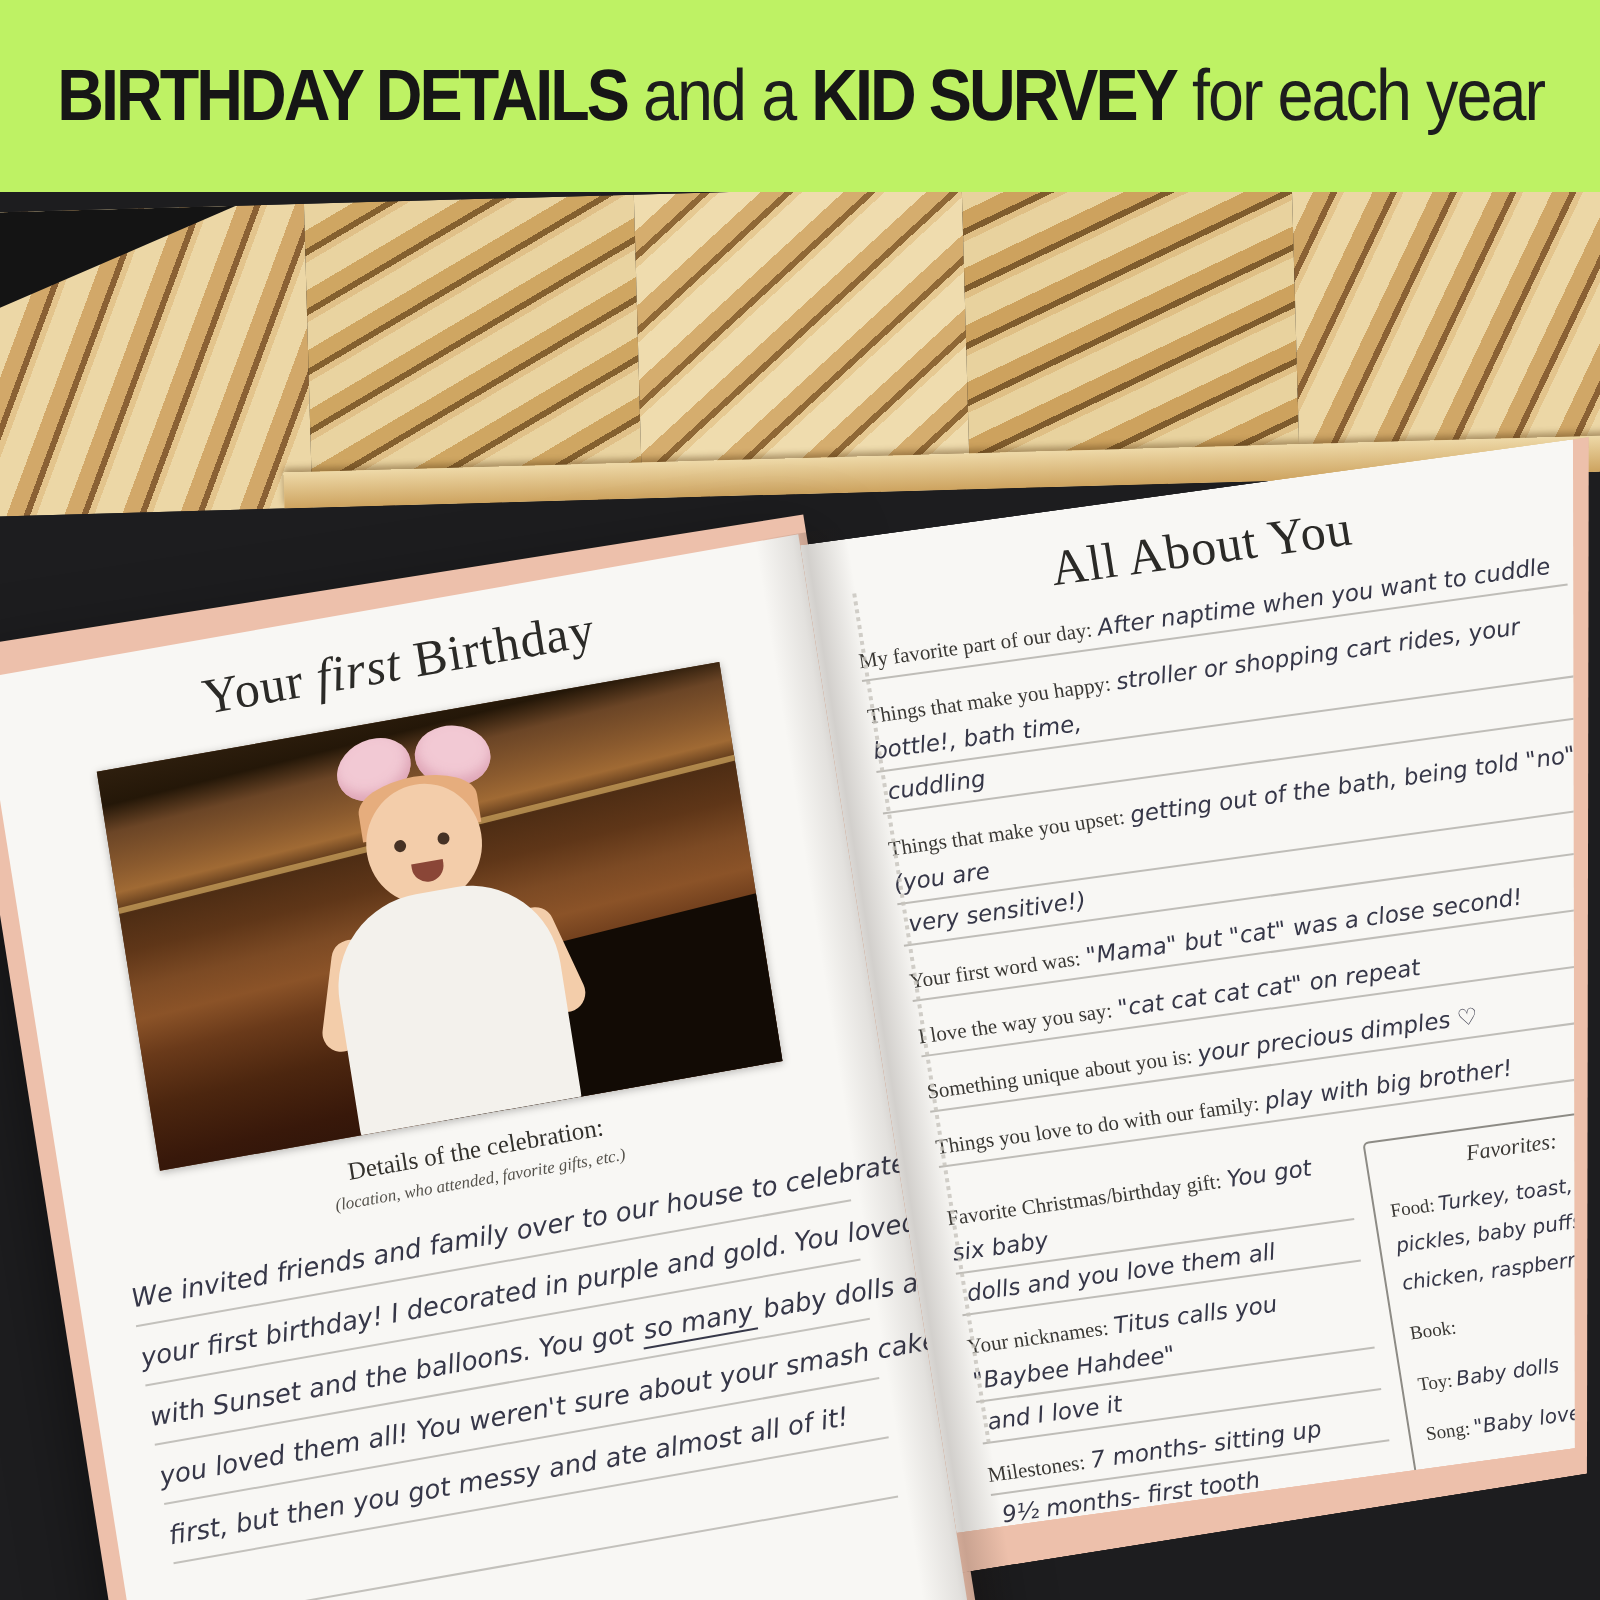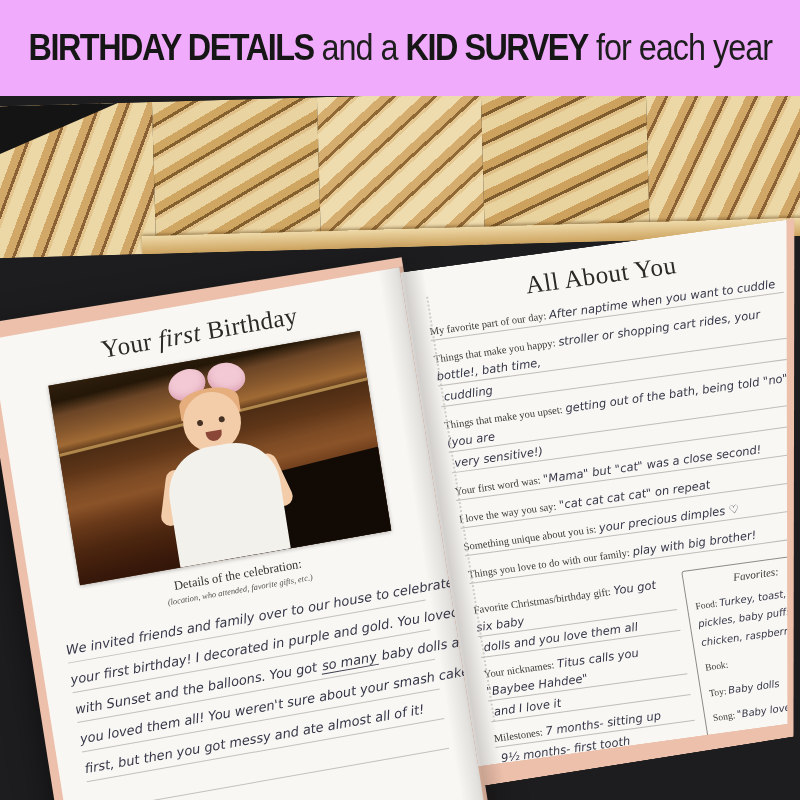--- a/index.html
+++ b/index.html
@@ -2,21 +2,21 @@
 <html><head>
 <meta charset="utf-8">
 <style>
   html,body{margin:0;padding:0;}
   body{
     width:800px;height:800px;position:relative;overflow:hidden;
     background:#1d1d1f;font-family:"Liberation Sans",sans-serif;
   }
   
   .banner{
-    position:absolute;left:0;top:0;width:800px;height:96px;background:#f0abfc;
+    position:absolute;left:0;top:0;width:800px;height:96px;background:#bef264;
     display:flex;align-items:center;justify-content:center;z-index:30;
   }
   .banner-line{
     font-size:33px;letter-spacing:-1px;color:#161616;white-space:nowrap;
     transform:scale(.98,1.1);
   }
   .banner-line b{font-weight:700;letter-spacing:-1.5px;}
   .banner-line span.lt{font-weight:400;color:#1d1d1d;}
   
   .wood{

